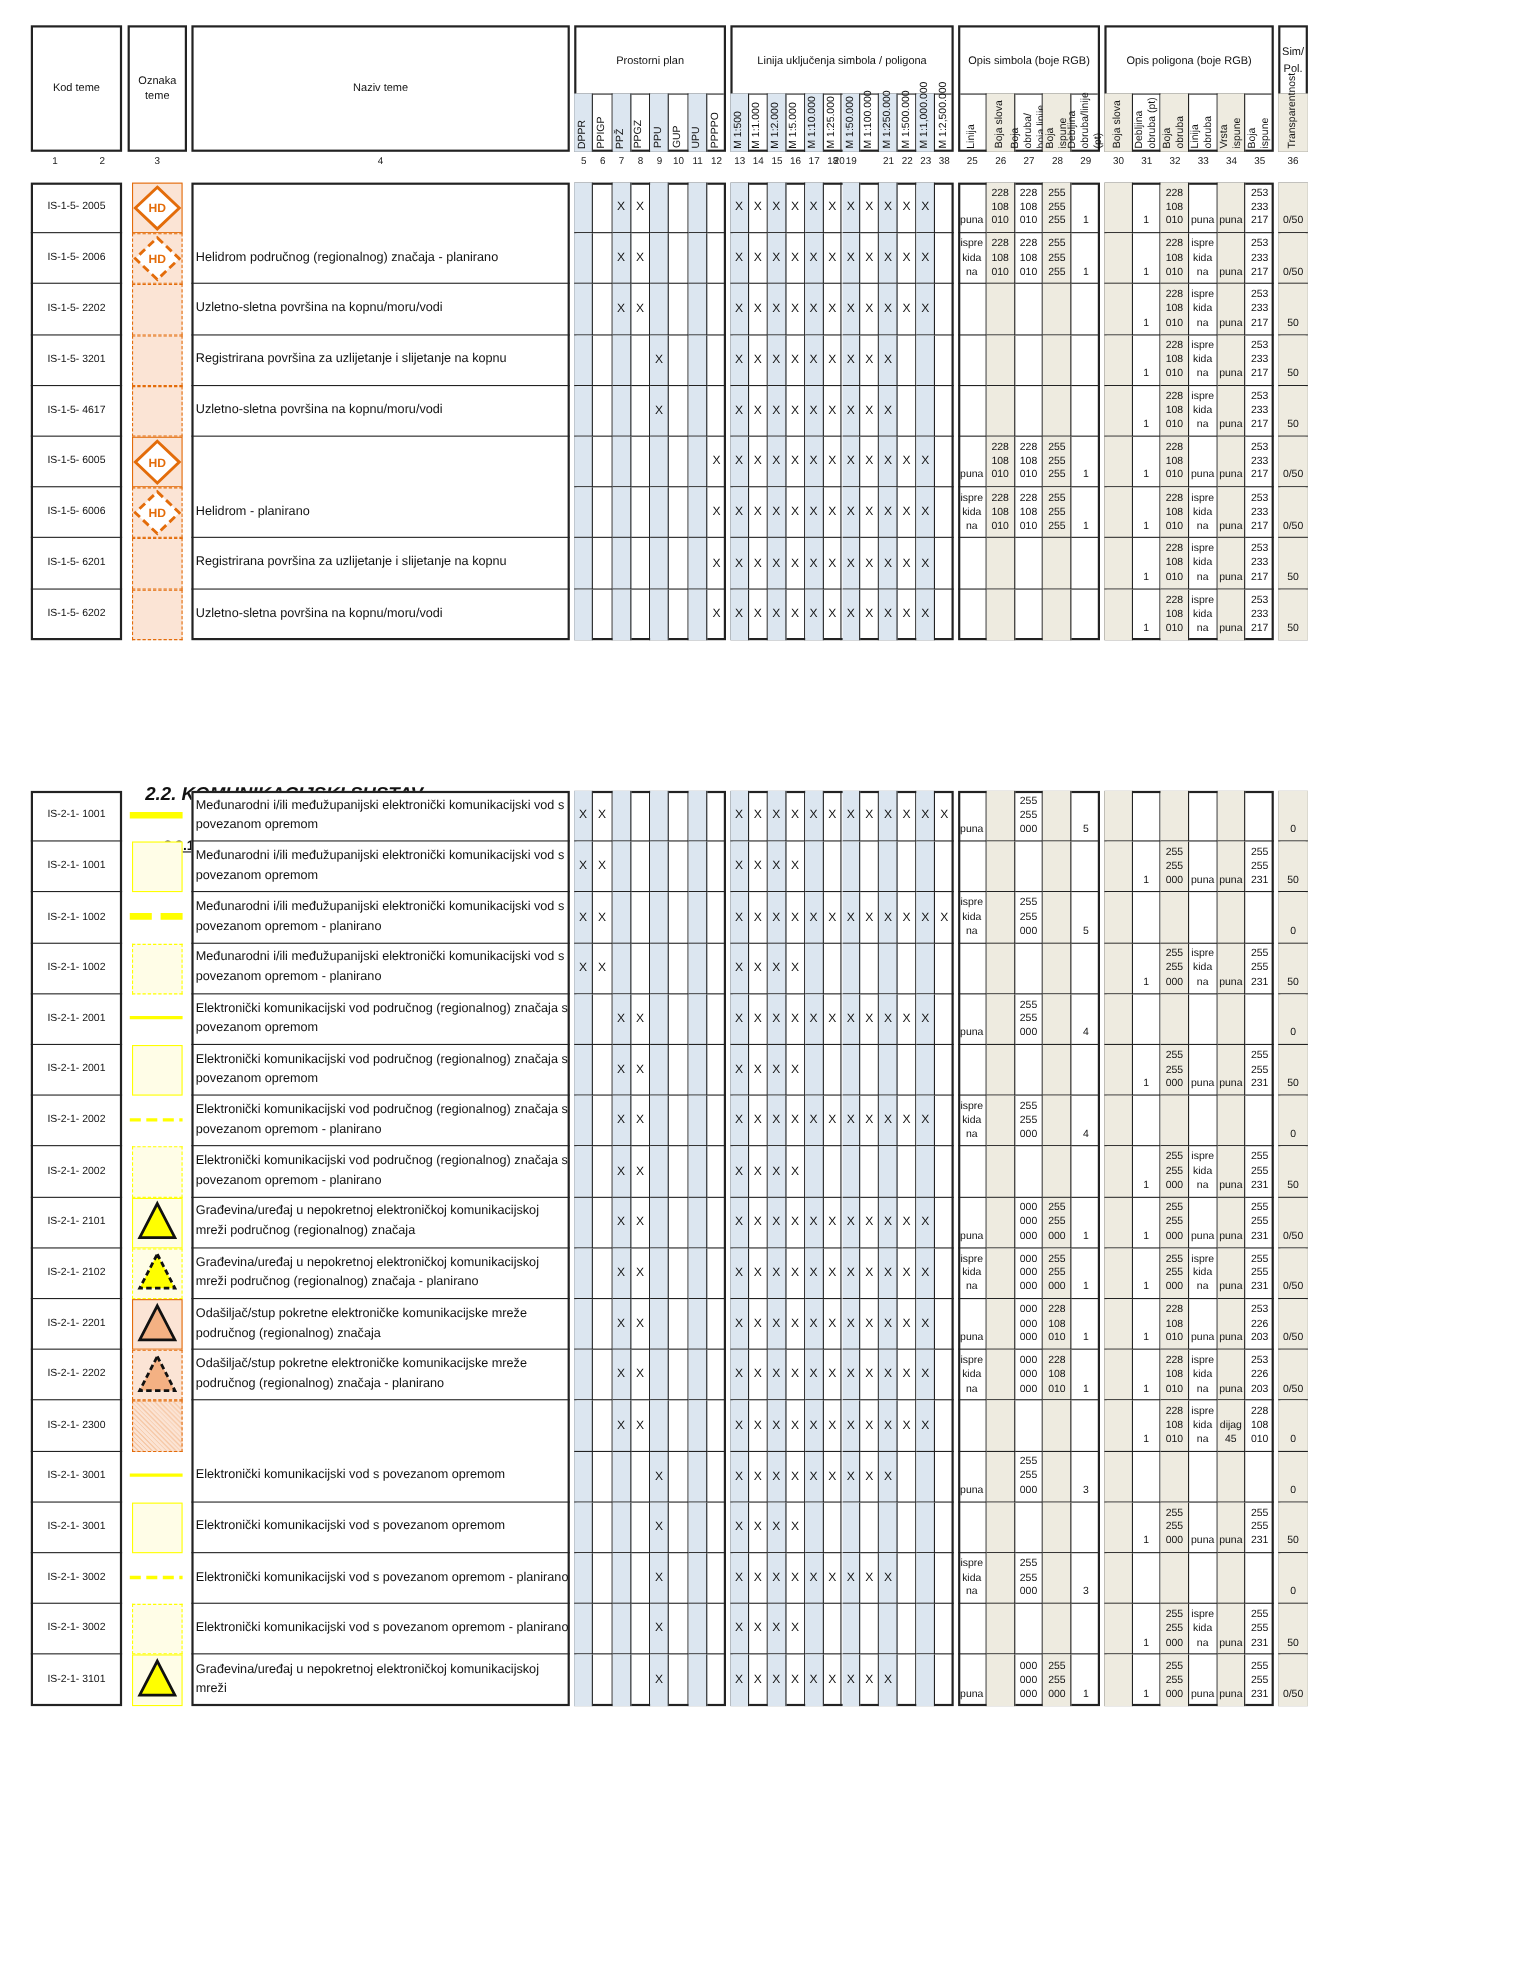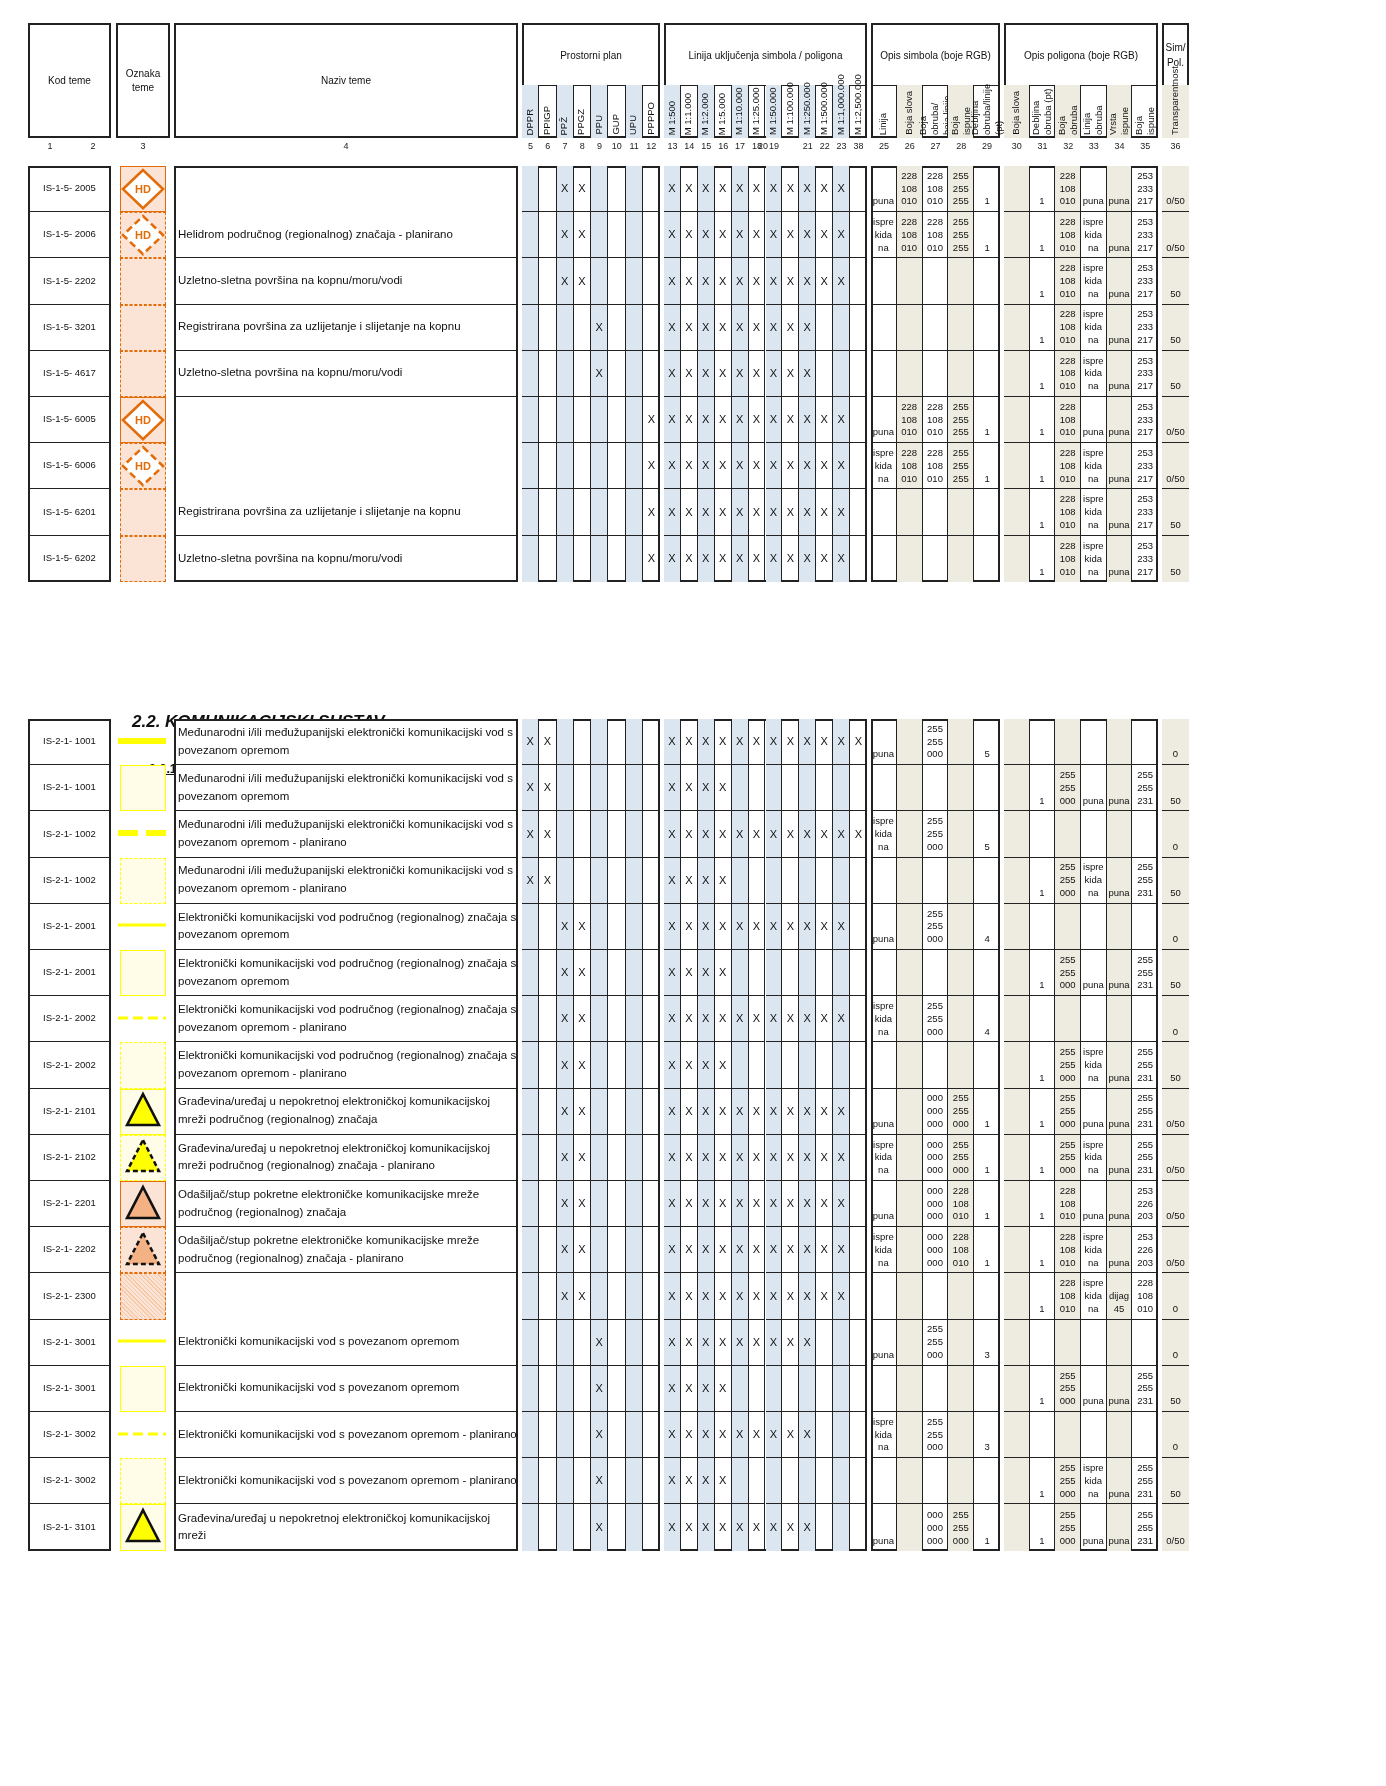--- a/index.html
+++ b/index.html
@@ -195,20 +195,21 @@
     <div class="cell code" style="left:-2px;top:229px;width:83px;height:46.2px;border-right:none;">IS-1-5- 6005</div>
     <div class="cell code" style="left:-2px;top:275.20000000000005px;width:83px;height:46.2px;border-right:none;">IS-1-5- 6006</div>
     <div class="cell code" style="left:-2px;top:321.40000000000003px;width:83px;height:46.2px;border-right:none;">IS-1-5- 6201</div>
     <div class="cell code" style="left:-2px;top:367.6px;width:83px;height:46.2px;border-right:none;border-bottom:none;">IS-1-5- 6202</div>
   </div>
 <div class="blk" style="left:174px;top:166px;width:344px;height:415.79999999999995px;">
     <div class="cell name" style="left:-2px;top:44.2px;width:344px;height:46.2px;border-right:none;">Helidrom područnog (regionalnog) značaja - planirano</div>
     <div class="cell name" style="left:-2px;top:90.4px;width:344px;height:46.2px;border-right:none;">Uzletno-sletna površina na kopnu/moru/vodi</div>
     <div class="cell name" style="left:-2px;top:136.60000000000002px;width:344px;height:46.2px;border-right:none;">Registrirana površina za uzlijetanje i slijetanje na kopnu</div>
     <div class="cell name" style="left:-2px;top:182.8px;width:344px;height:46.2px;border-right:none;">Uzletno-sletna površina na kopnu/moru/vodi</div>
+    <div class="cell name" style="left:-2px;top:275.20000000000005px;width:344px;height:46.2px;border-right:none;">Helidrom - planirano</div>
     <div class="cell name" style="left:-2px;top:321.40000000000003px;width:344px;height:46.2px;border-right:none;">Registrirana površina za uzlijetanje i slijetanje na kopnu</div>
     <div class="cell name" style="left:-2px;top:367.6px;width:344px;height:46.2px;border-right:none;border-bottom:none;">Uzletno-sletna površina na kopnu/moru/vodi</div>
   </div>
 <div class="blk" style="left:522px;top:166px;width:138px;height:415.79999999999995px;">
     <div class="cell x blue" style="left:-2px;top:-2px;width:17.25px;height:46.2px;"></div>
     <div class="cell x " style="left:15.25px;top:-2px;width:17.25px;height:46.2px;"></div>
     <div class="cell x blue" style="left:32.5px;top:-2px;width:17.25px;height:46.2px;">X</div>
     <div class="cell x " style="left:49.75px;top:-2px;width:17.25px;height:46.2px;">X</div>
     <div class="cell x blue" style="left:67px;top:-2px;width:17.25px;height:46.2px;"></div>
     <div class="cell x " style="left:84.25px;top:-2px;width:17.25px;height:46.2px;"></div>

